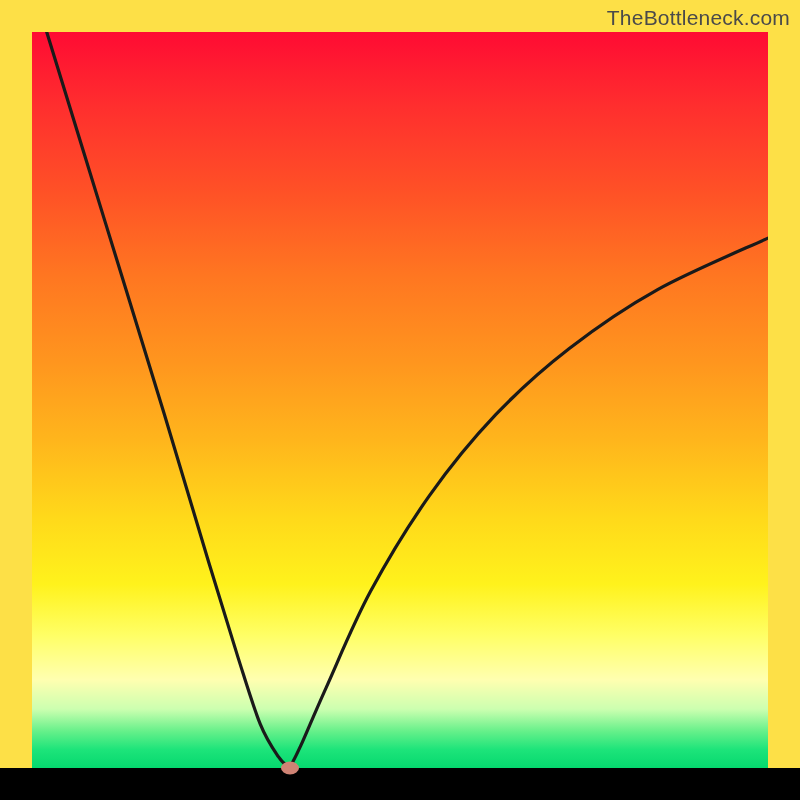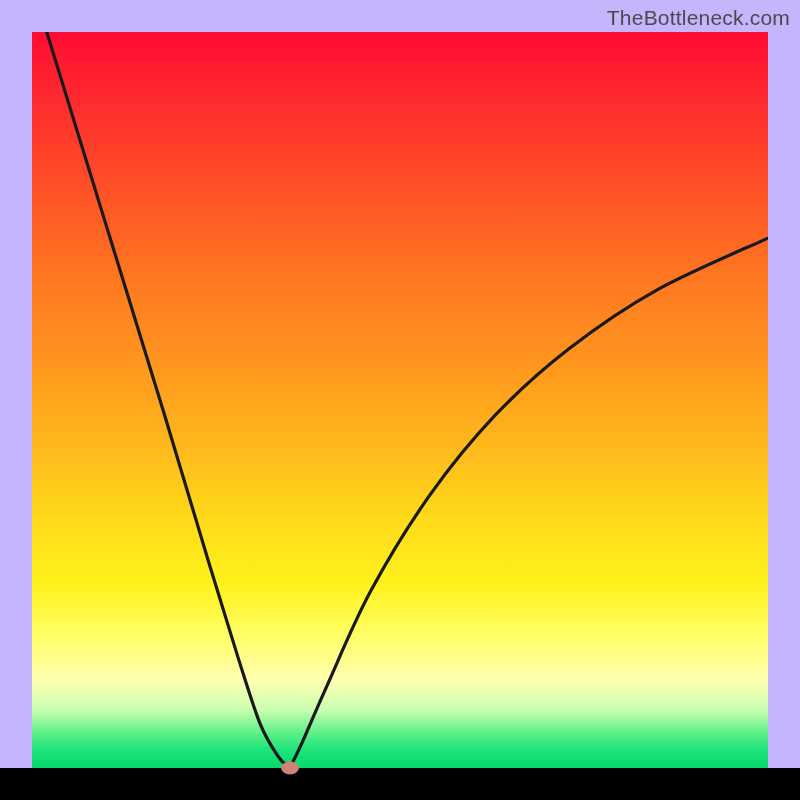--- a/index.html
+++ b/index.html
@@ -8,21 +8,21 @@
     width: 800px;
     height: 800px;
     overflow: hidden;
     background: #000;
     font-family: Arial, Helvetica, sans-serif;
   }
   .frame {
     position: relative;
     width: 800px;
     height: 768px;
-    background: #c4b5fd;
+    background: #fde047;
   }
   .plot-area {
     position: absolute;
     left: 32px;
     top: 32px;
     width: 736px;
     height: 736px;
     
     background: linear-gradient(
       to bottom,

